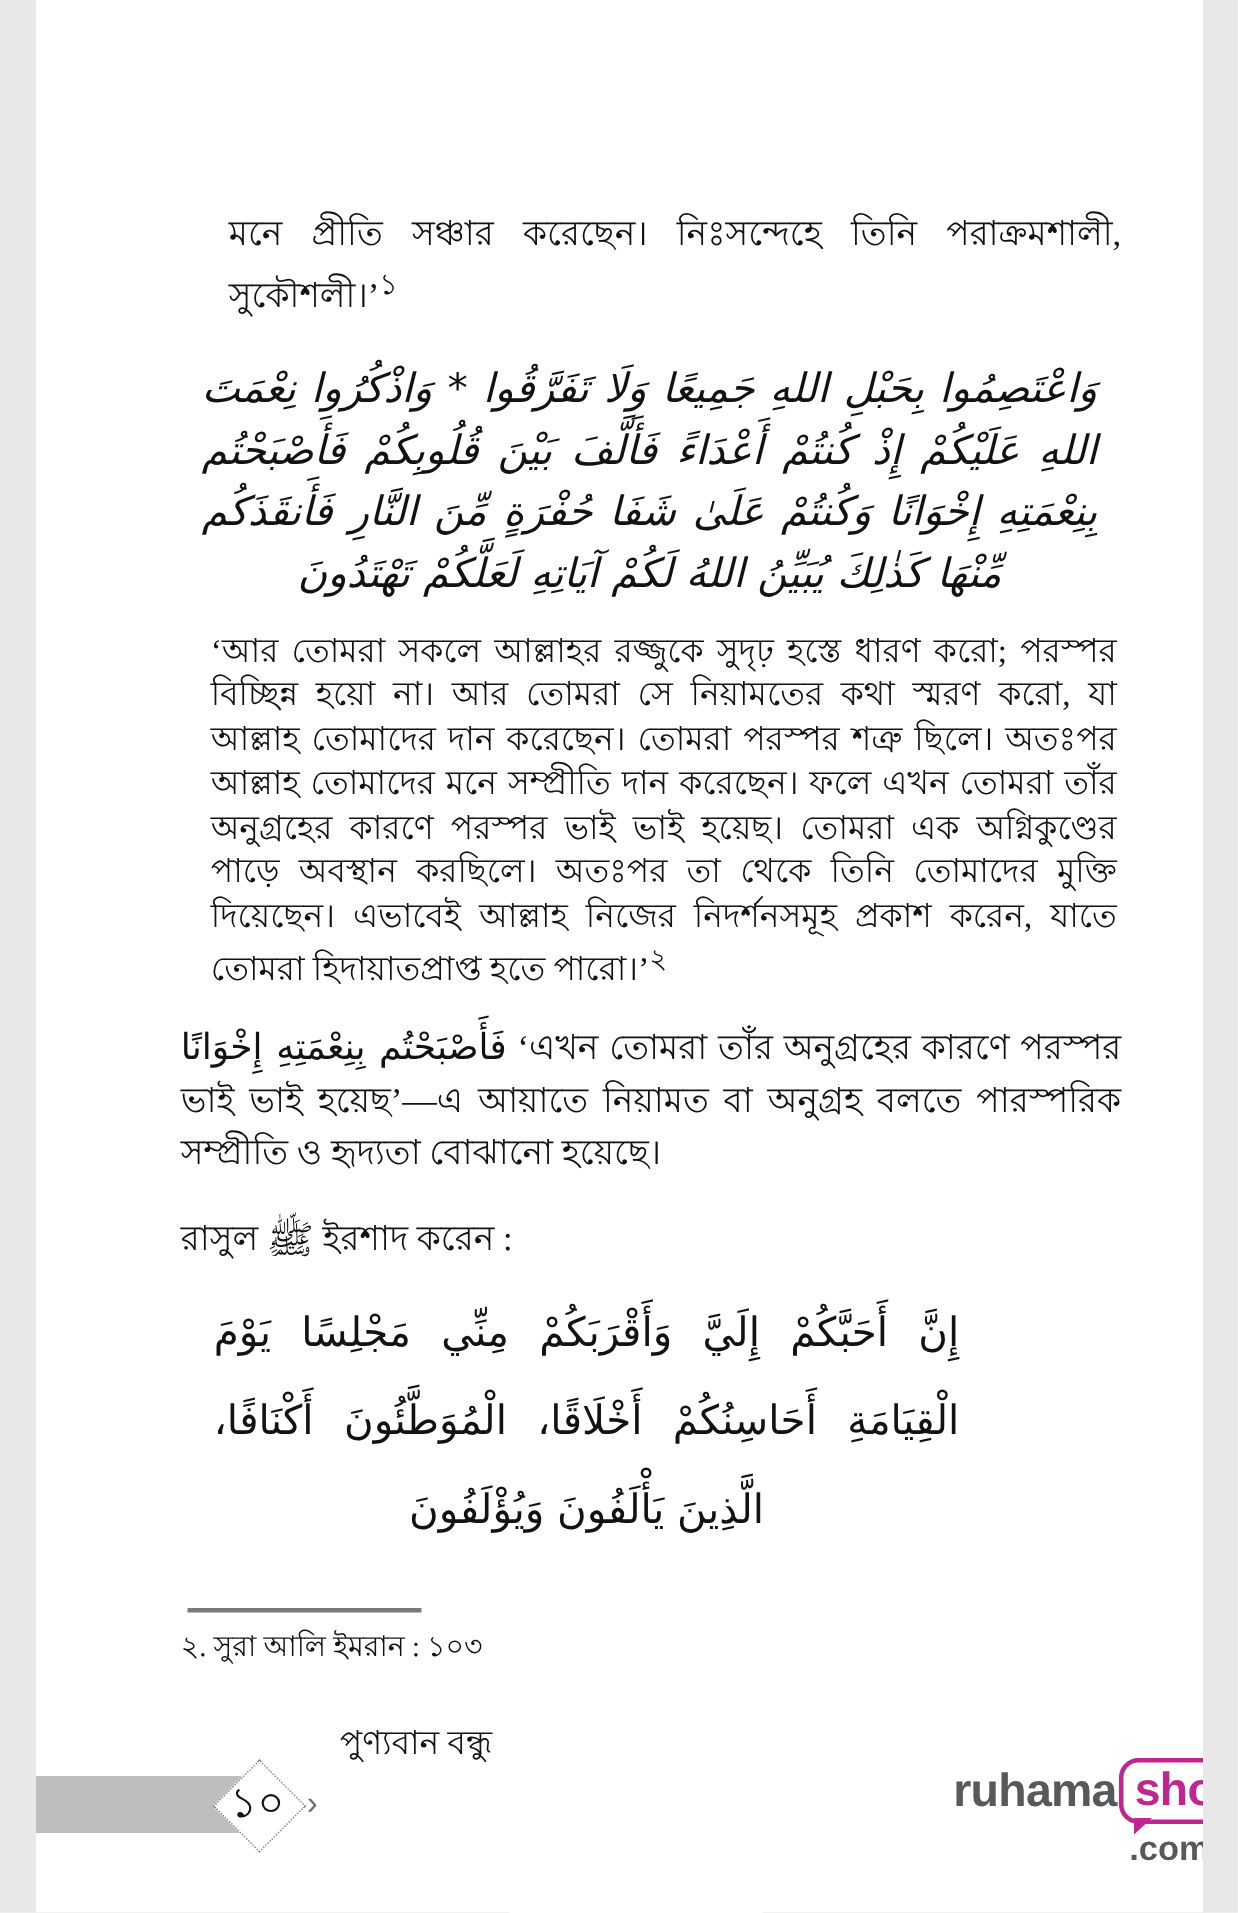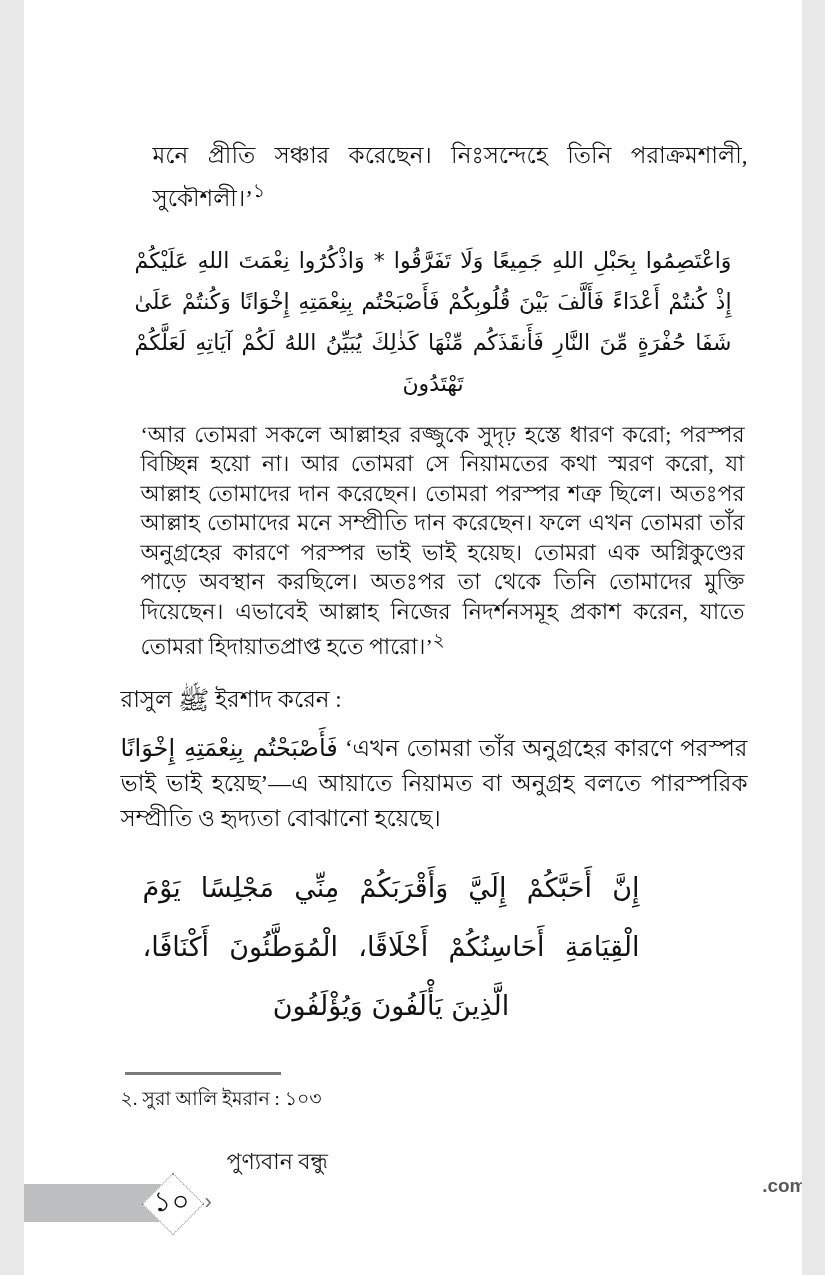--- a/index.html
+++ b/index.html
@@ -17,26 +17,27 @@
     left:97px;top:138px;
     width:627px;
   }
   .bn{font-size:23px;line-height:35px;text-align:justify;}
   .quote-open{
     margin:0 0 24px 32px;
   }
   .para{margin:0 0 18px 0;}
   .arabic-block{
     direction:rtl;
-    font-size:22px;
+    font-size:27px;
     line-height:41px;
     text-align:justify;
     text-align-last:center;
     margin:12px 16px 16px 14px;
     font-family:"DejaVu Sans","Liberation Serif",serif;
+    font-style:italic;
   }
   .translation{
     font-size:22px;
     line-height:29.5px;
     text-align:justify;
     margin:6px 3px 20px 20px;
   }
   .commentary{margin:0 0 22px 0;}
   .inline-ar{
     direction:rtl;
@@ -144,42 +145,42 @@
     border-top:11px solid #c0268f;
     border-right:12px solid transparent;
   }
   .logo-com-row{
     display:flex;align-items:center;justify-content:flex-end;
     margin-top:3px;
     padding-right:2px;
   }
   .logo-com{
     font-weight:bold;
-    font-size:19px;
+    font-size:23px;
     color:#58595b;
   }
   .cart{margin-left:1px;}
 </style>
 </head>
 <body>
 
 <div class="page">
 
   <div class="content">
 
     <p class="bn quote-open"><span>মনে প্রীতি সঞ্চার করেছেন। নিঃসন্দেহে তিনি পরাক্রমশালী, সুকৌশলী।’</span><sup>১</sup></p>
 
 
     <div class="arabic-block">وَاعْتَصِمُوا بِحَبْلِ اللهِ جَمِيعًا وَلَا تَفَرَّقُوا * وَاذْكُرُوا نِعْمَتَ اللهِ عَلَيْكُمْ إِذْ كُنتُمْ أَعْدَاءً فَأَلَّفَ بَيْنَ قُلُوبِكُمْ فَأَصْبَحْتُم بِنِعْمَتِهِ إِخْوَانًا وَكُنتُمْ عَلَىٰ شَفَا حُفْرَةٍ مِّنَ النَّارِ فَأَنقَذَكُم مِّنْهَا كَذٰلِكَ يُبَيِّنُ اللهُ لَكُمْ آيَاتِهِ لَعَلَّكُمْ تَهْتَدُونَ</div>
 
     <p class="translation"><span>‘আর তোমরা সকলে আল্লাহর রজ্জুকে সুদৃঢ় হস্তে ধারণ করো; পরস্পর বিচ্ছিন্ন হয়ো না। আর তোমরা সে নিয়ামতের কথা স্মরণ করো, যা আল্লাহ তোমাদের দান করেছেন। তোমরা পরস্পর শত্রু ছিলে। অতঃপর আল্লাহ তোমাদের মনে সম্প্রীতি দান করেছেন। ফলে এখন তোমরা তাঁর অনুগ্রহের কারণে পরস্পর ভাই ভাই হয়েছ। তোমরা এক অগ্নিকুণ্ডের পাড়ে অবস্থান করছিলে। অতঃপর তা থেকে তিনি তোমাদের মুক্তি দিয়েছেন। এভাবেই আল্লাহ নিজের নিদর্শনসমূহ প্রকাশ করেন, যাতে তোমরা হিদায়াতপ্রাপ্ত হতে পারো।’</span><sup>২</sup></p>
 
+    <p class="bn commentary"><span class="inline-ar">فَأَصْبَحْتُم بِنِعْمَتِهِ إِخْوَانًا</span><span> ‘এখন তোমরা তাঁর অনুগ্রহের কারণে পরস্পর ভাই ভাই হয়েছ’—এ আয়াতে নিয়ামত বা অনুগ্রহ বলতে পারস্পরিক সম্প্রীতি ও হৃদ্যতা বোঝানো হয়েছে।</span></p>
+
     <p class="bn hadith-intro"><span>রাসুল </span><span class="saw">ﷺ</span><span> ইরশাদ করেন :</span></p>
-
-    <p class="bn commentary"><span class="inline-ar">فَأَصْبَحْتُم بِنِعْمَتِهِ إِخْوَانًا</span><span> ‘এখন তোমরা তাঁর অনুগ্রহের কারণে পরস্পর ভাই ভাই হয়েছ’—এ আয়াতে নিয়ামত বা অনুগ্রহ বলতে পারস্পরিক সম্প্রীতি ও হৃদ্যতা বোঝানো হয়েছে।</span></p>
 
     <div class="hadith-block">إِنَّ أَحَبَّكُمْ إِلَيَّ وَأَقْرَبَكُمْ مِنِّي مَجْلِسًا يَوْمَ الْقِيَامَةِ أَحَاسِنُكُمْ أَخْلَاقًا، الْمُوَطَّئُونَ أَكْنَافًا، الَّذِينَ يَأْلَفُونَ وَيُؤْلَفُونَ</div>
 
   </div>
 
   <div class="footnotes">
     <div class="fn-sep"></div>
     <div class="fn">২. সুরা আলি ইমরান : ১০৩</div>
   </div>
 
@@ -188,20 +189,27 @@
   <div class="diamond-wrap">
     <div class="diamond"></div>
     <div class="diamond-label">১০</div>
   </div>
 
   <div class="footer-chevron">›</div>
 
   <div class="footer-title">পুণ্যবান বন্ধু</div>
 
   <div class="logo">
+    <div class="logo-row">
+      <span class="logo-ruhama">ruhama</span>
+      <span class="logo-bubble">
+        <span class="logo-shop">shop</span>
+        <span class="bubble-tail"></span>
+      </span>
+    </div>
     <div class="logo-com-row">
       <span class="logo-com">.com</span>
       <span class="cart">
         <svg width="16" height="15" viewBox="0 0 16 15">
           <path d="M1 1 h2.5 l1.8 8 h8 l1.7-6 H4.6" fill="none" stroke="#58595b" stroke-width="1.4"></path>
           <circle cx="6.5" cy="12.5" r="1.4" fill="#58595b"></circle>
           <circle cx="12" cy="12.5" r="1.4" fill="#58595b"></circle>
         </svg>
       </span>
     </div>

